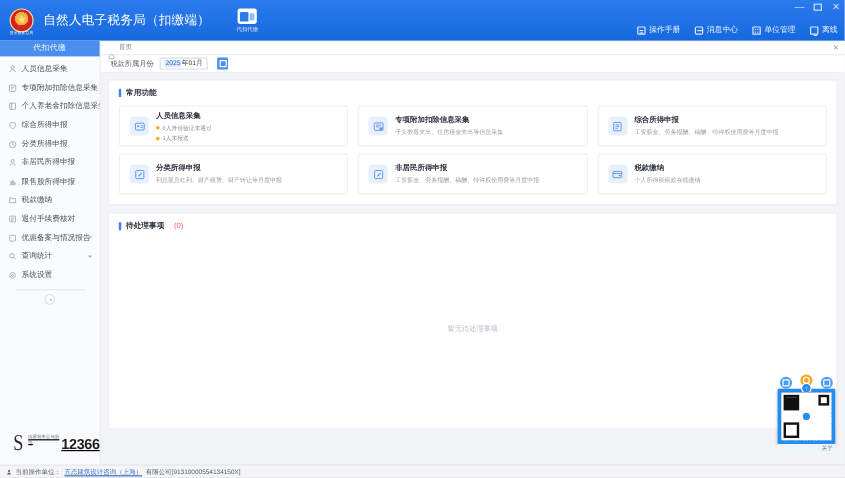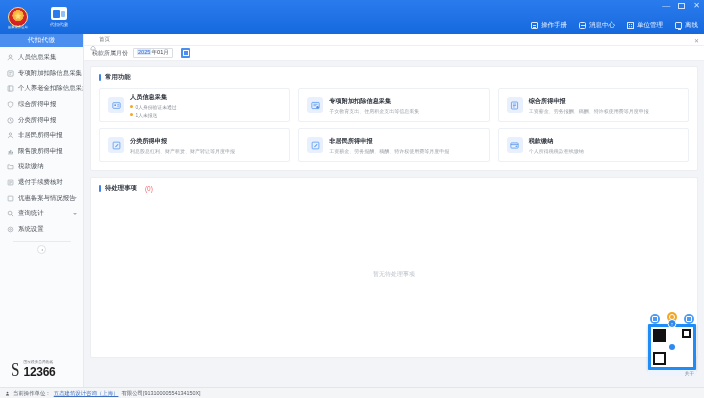--- a/index.html
+++ b/index.html
@@ -137,21 +137,21 @@
     width:0;height:0;border-top:1.8px solid transparent;border-bottom:1.8px solid transparent;border-right:2.6px solid #b2b8c0;
   }
   .side-foot {
     padding: 0 0 8px 10px;
     display: flex; align-items: center; gap: 3px;
   }
   .foot-logo-mark {
     font-size: 19px; color: #2b2b2b; line-height: 1; font-family: "Liberation Serif", serif;
     transform: scaleX(.8);
   }
-  .foot-logo-txt { display: flex; flex-direction: column; line-height: 1; }
+  .foot-logo-txt { display: flex; flex-direction: row; line-height: 1; text-decoration: underline; }
   .foot-logo-txt .t1 { font-size: 3.6px; color: #6d7177; letter-spacing: .1px; }
   .foot-logo-txt .t2 { font-size: 12px; color: #1b1b1b; font-weight: bold; letter-spacing: -.3px; margin-top:1px;}
 
   
   .main { flex: 1; display: flex; flex-direction: column; min-width: 0; background: #f2f4f7; }
 
   .crumb-bar {
     height: 12px; background: #fff;
     display: flex; align-items: center; gap: 3px;
     padding-left: 6px; border-bottom: 1px solid #eef0f3;
@@ -291,20 +291,21 @@
 </head>
 <body>
 
 <div id="app">
 
   <div class="titlebar">
     <div class="brand">
       <div class="emblem">
         <span class="emblem-ribbon">国家税务总局</span>
       </div>
+      <div class="brand-title">自然人电子税务局（扣缴端）</div>
     </div>
 
     <div class="mode-chip">
       <div class="chip-ico"></div>
       <div class="chip-label">代扣代缴</div>
     </div>
 
     <div class="win-ctrl">
       <span>—</span>
       <span class="wbox"></span>

